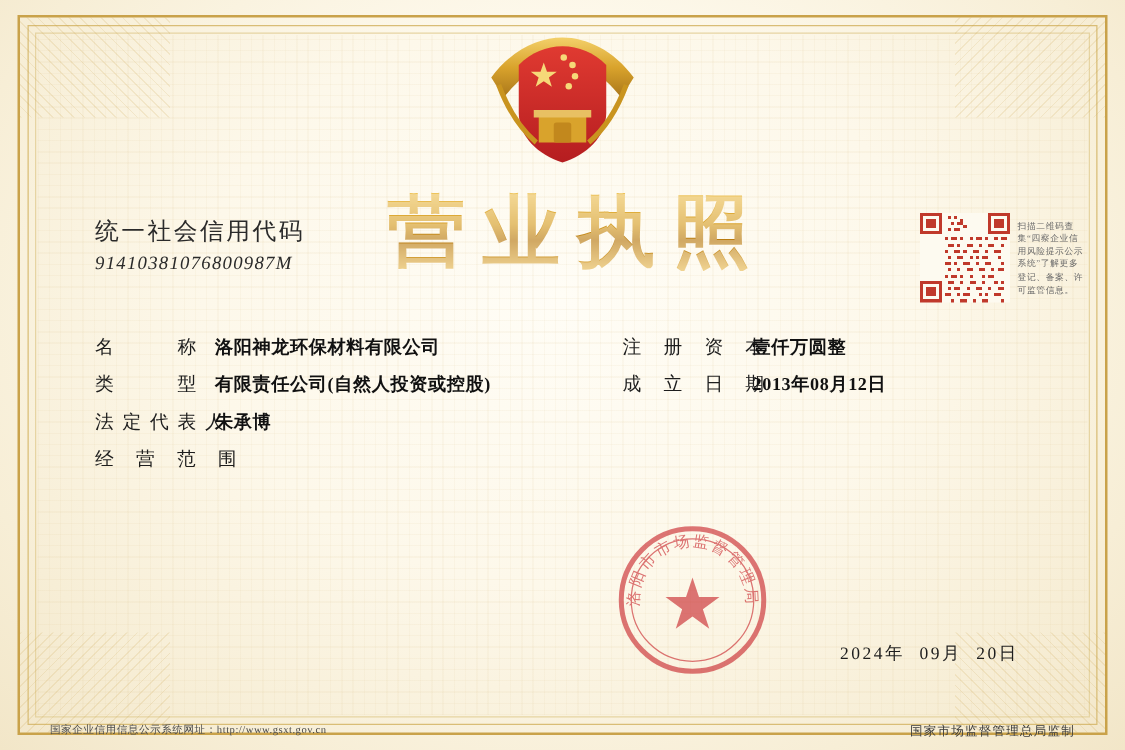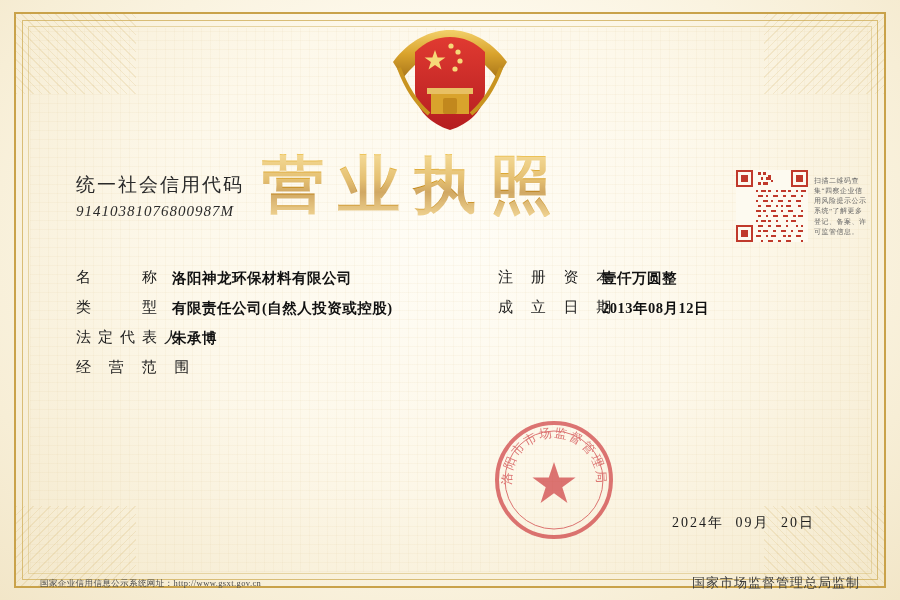--- a/index.html
+++ b/index.html
@@ -74,20 +74,21 @@
     width: 130px;
     height: 122px;
   }
 
   
   .title {
     position: absolute;
     left: 262px;
     top: 152px;
     width: 400px;
+    text-align: center;
     font-family: "DejaVu Sans", sans-serif;
     font-size: 62px;
     font-weight: bold;
     letter-spacing: 14px;
     line-height: 1.05;
     color: #c8901d;
     background: linear-gradient(180deg, #f0c861 0%, #d79f27 42%, #b87a10 62%, #e8bc57 100%);
     -webkit-background-clip: text;
     background-clip: text;
     -webkit-text-fill-color: transparent;
@@ -212,21 +213,21 @@
     bottom: 10px;
     font-size: 8.5px;
     color: #4a4a4a;
     letter-spacing: .4px;
     text-align: center;
   }
   .footer-right {
     position: absolute;
     right: 40px;
     bottom: 8px;
-    font-size: 13px;
+    font-size: 10px;
     color: #3a3a3a;
     letter-spacing: 1px;
   }
 </style>
 </head>
 <body>
 
 <div class="license">
 
   <div class="border-outer"></div>

